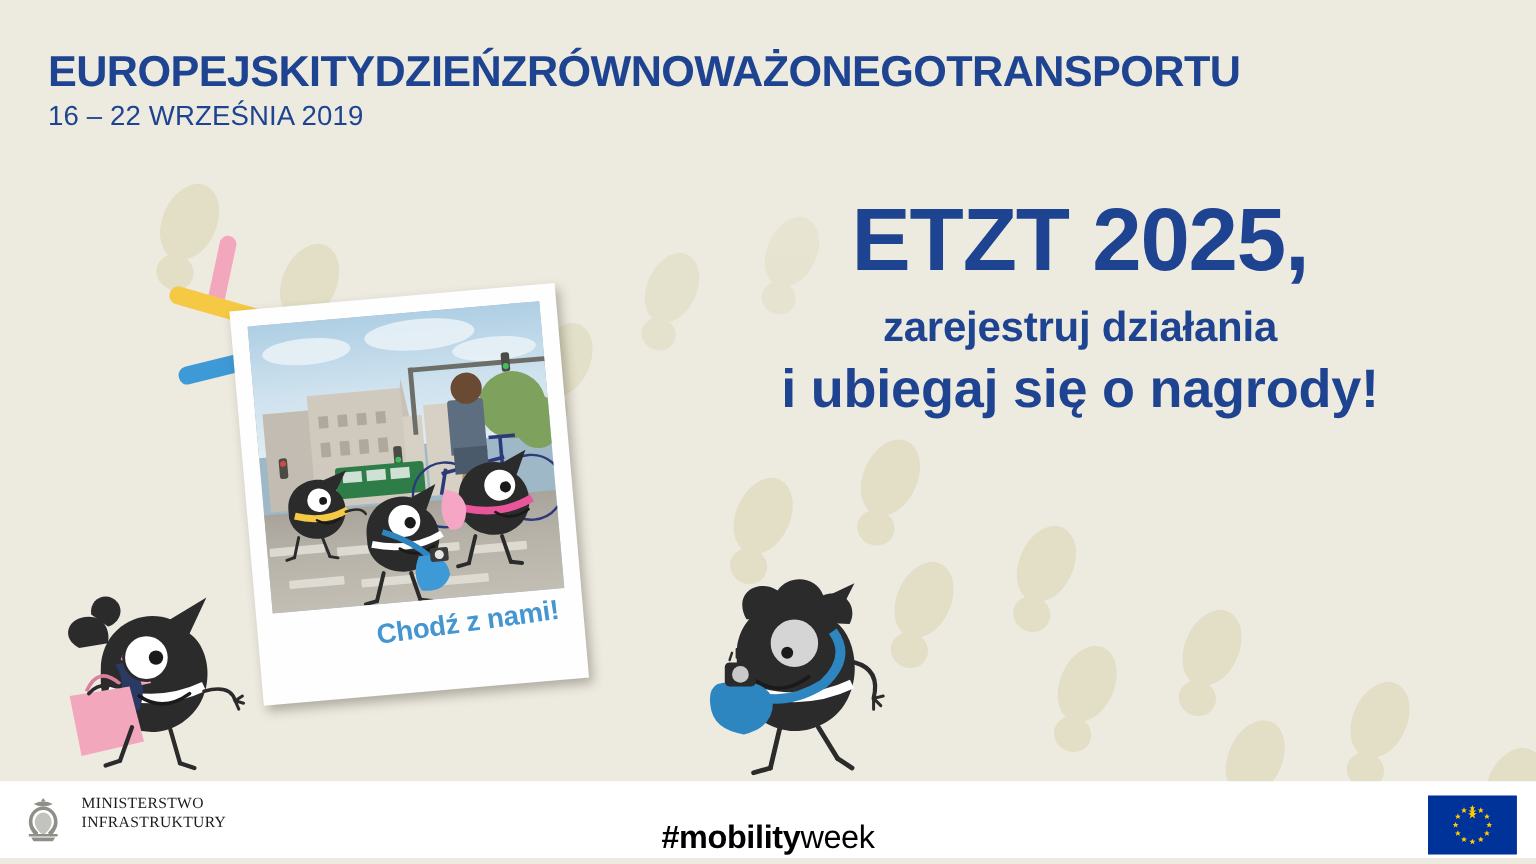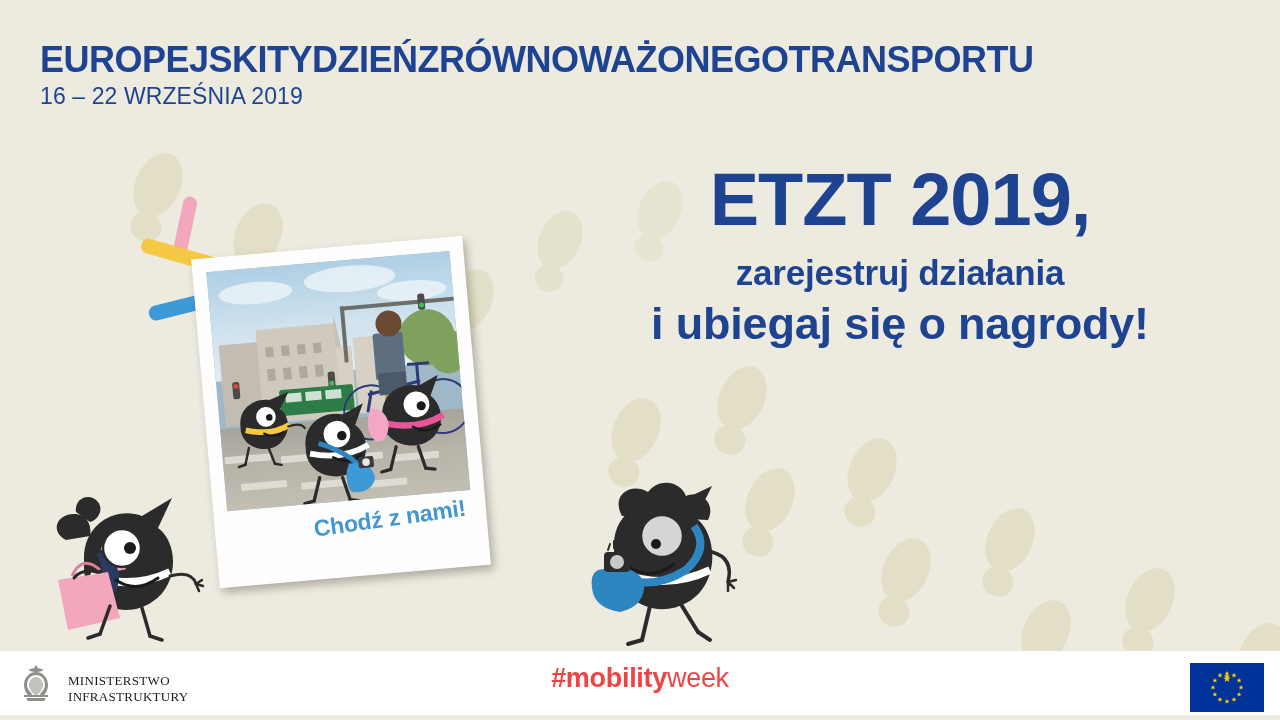--- a/index.html
+++ b/index.html
@@ -112,30 +112,30 @@
     position: absolute; left:0; top: 651px;
     width: 1280px; height: 64px;
     background: #FFFFFF;
   }
   .footer-strip {
     position:absolute; left:0; top:715px; width:1280px; height:5px;
     background:#EDEAE0;
   }
   .ministry {
     position:absolute; left: 14px; top: 10px;
-    display: flex; align-items: flex-end; gap: 10px;
+    display: flex; align-items: flex-start; gap: 10px;
   }
   .ministry-text {
     font-family: "Liberation Serif", serif;
     font-size: 13px; line-height: 1.25; color: #1A1A1A;
     letter-spacing: 0.3px;
   }
   .hashtag {
-    position:absolute; left:0; top: 12px; width:1280px;
-    text-align:center; font-size: 27px; color:#ef4444;
+    position:absolute; left:0; top: 32px; width:1280px;
+    text-align:center; font-size: 27px; color:#000000;
     letter-spacing: -0.3px;
   }
   .hashtag .b { font-weight: 700; }
   .hashtag .r { font-weight: 400; }
   .euflag {
     position:absolute; left: 1190px; top: 663px;
     width: 74px; height: 49px; background:#003399;
   }
 </style>
 </head>
@@ -178,21 +178,21 @@
   <div class="dash blue"></div>
 
   <div class="header">
     <div class="title">
       <span class="reg">EUROPEJSKI</span><span class="bold">TYDZIEŃ</span><span class="reg">ZRÓWNOWAŻONEGO</span><span class="bold">TRANSPORTU</span>
     </div>
     <div class="subtitle">16 – 22 WRZEŚNIA 2019</div>
   </div>
 
   <div class="message">
-    <div class="msg-big"><span>ETZT 2019</span><span class="comma">,</span></div>
+    <div class="msg-big"><span>ETZT 2025</span><span class="comma">,</span></div>
     <div class="msg-line3">zarejestruj działania</div>
     <div class="msg-line4">i ubiegaj się o nagrody!</div>
   </div>
 
   <div class="polaroid">
     <div class="photo">
       <div class="sky"></div>
       <div class="cloud" style="left:10px;  top:14px; width:74px; height:22px;"></div>
       <div class="cloud" style="left:96px;  top:6px;  width:92px; height:26px;"></div>
       <div class="cloud" style="left:168px; top:26px; width:70px; height:20px;"></div>

